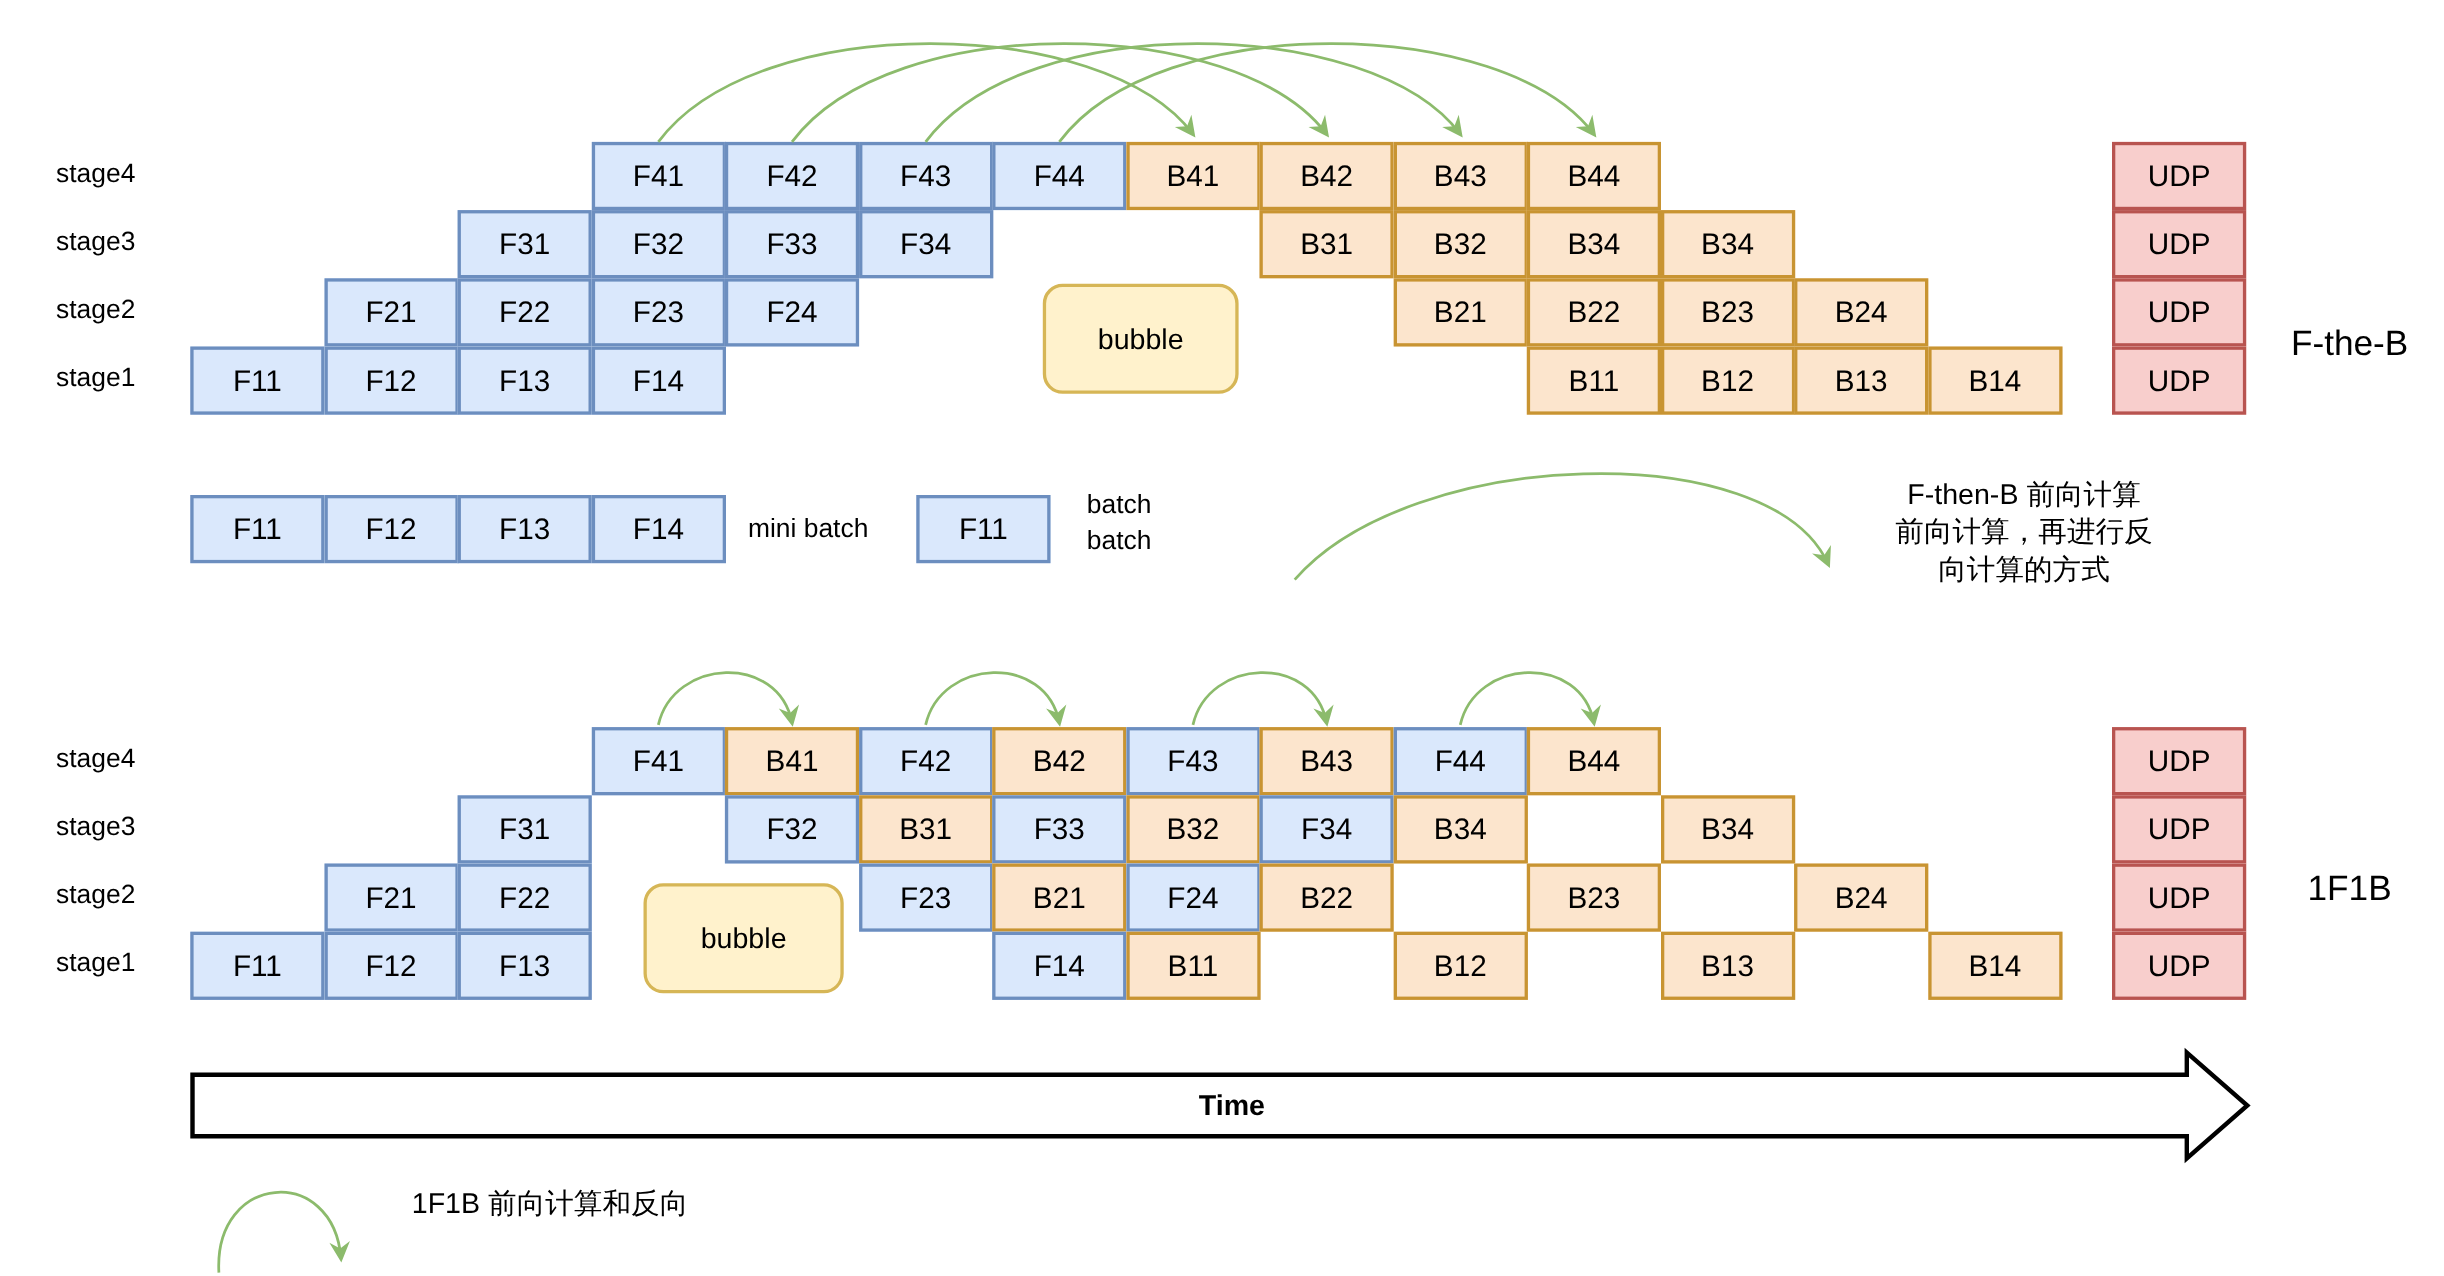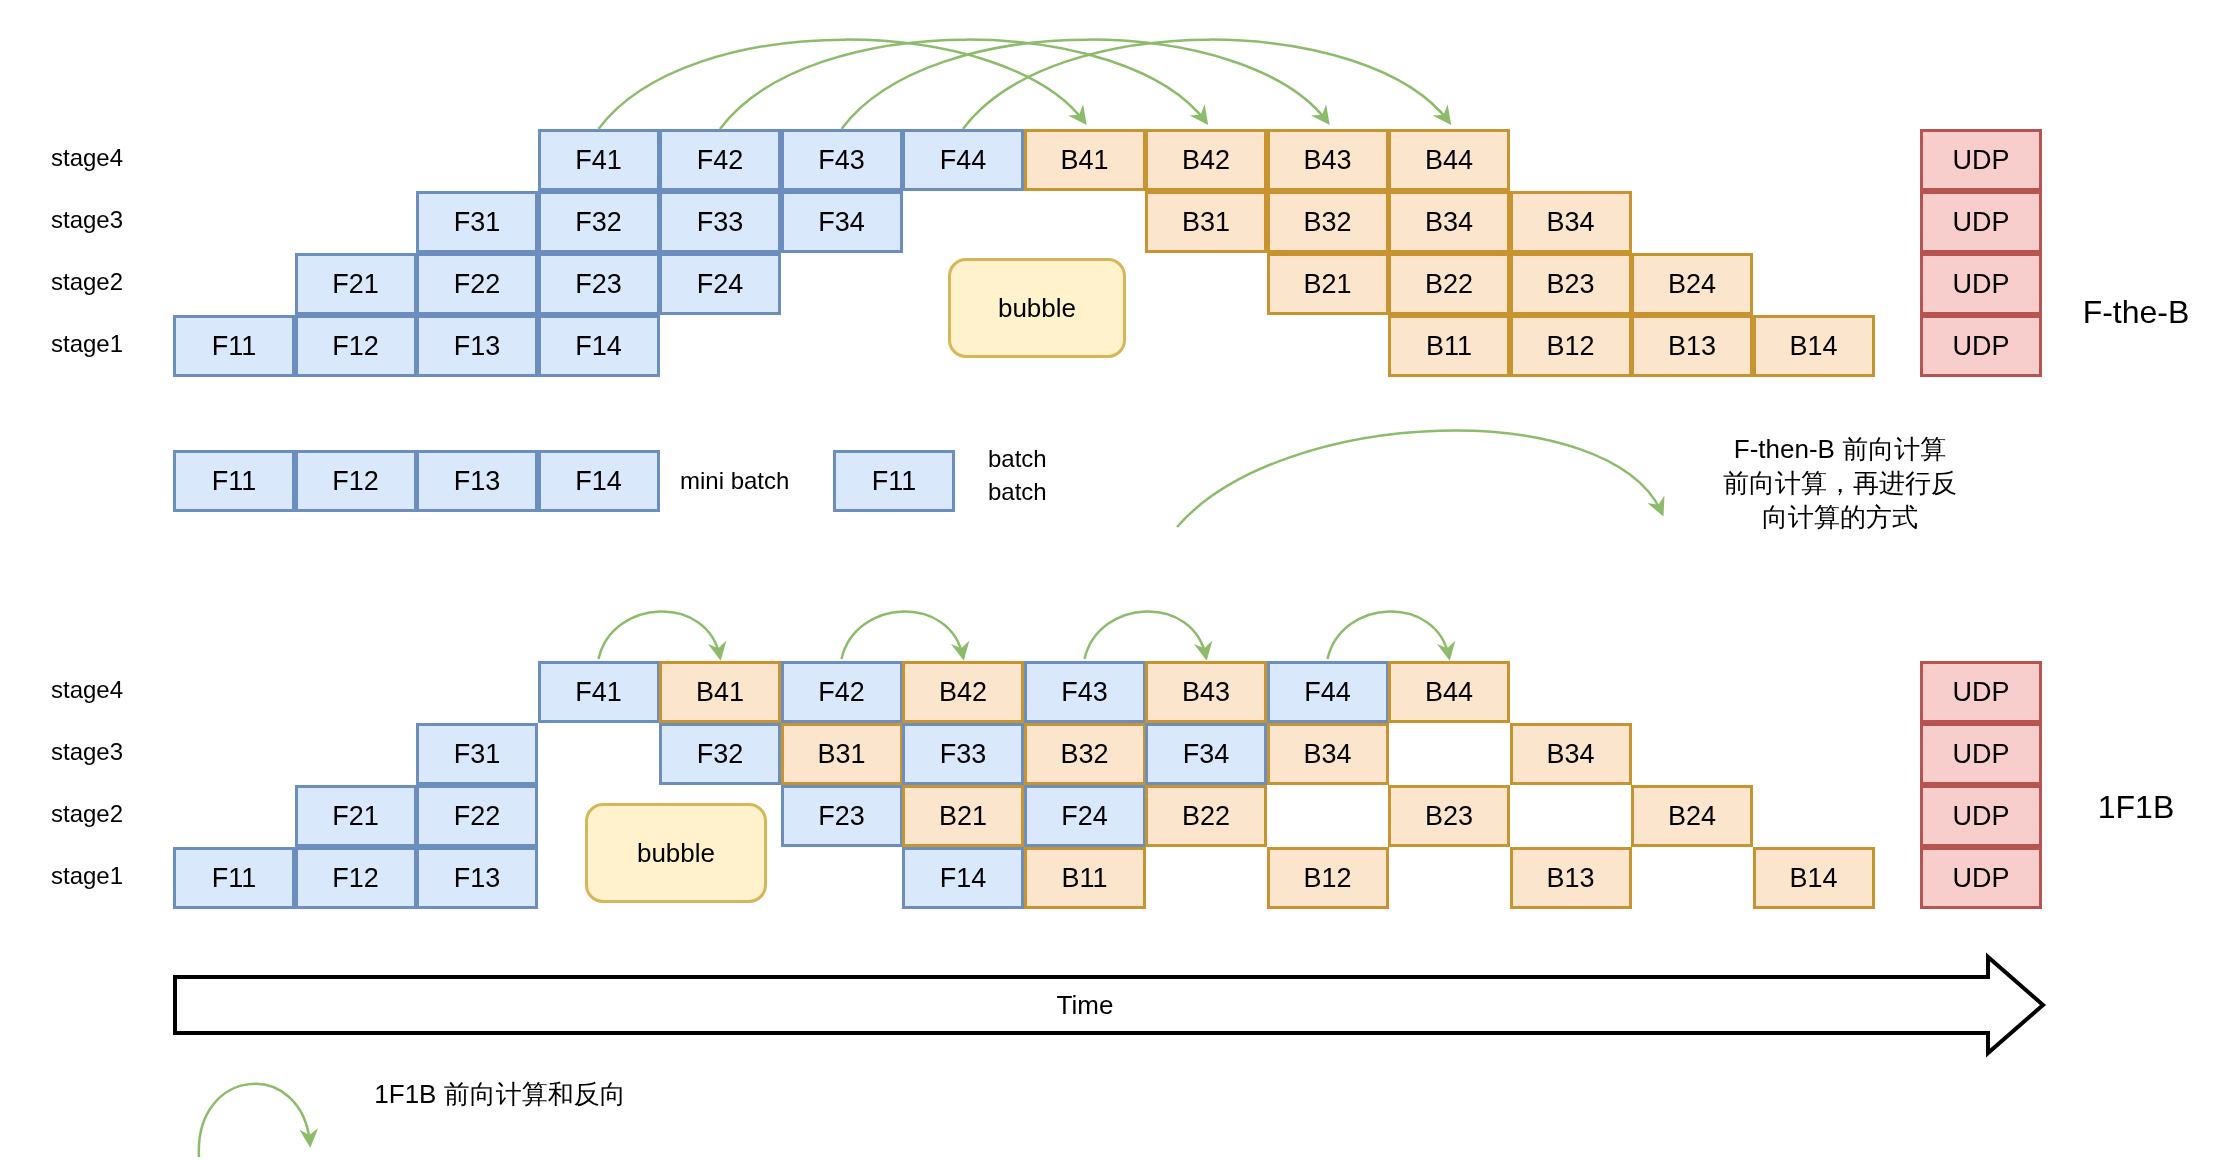--- a/index.html
+++ b/index.html
@@ -9,21 +9,21 @@
         font-size:27px;line-height:1;}
   .stage-label{position:absolute;width:110px;text-align:center;font-size:24px;}
   .side-label{position:absolute;left:2050px;width:172px;text-align:center;font-size:32px;}
   .bubble{position:absolute;box-sizing:border-box;border-radius:18px;display:flex;align-items:center;
           justify-content:center;font-size:26px;margin-left:32px;}
   .note{position:absolute;font-size:26px;}
   #annotation-right{left:1690px;top:432px;width:300px;text-align:center;line-height:34px;}
   #legend-note{left:350px;top:1076px;width:300px;text-align:center;line-height:37px;}
   #mini-batch-label{left:680px;top:467px;font-size:24px;}
   #micro-batch-label{left:988px;top:442px;font-size:24px;line-height:33px;}
-  #time-label{left:1020px;top:990px;width:130px;text-align:center;font-size:26px;}
+  #time-label{left:1020px;top:990px;width:130px;text-align:right;font-size:26px;font-weight:bold;}
   svg{position:absolute;left:0;top:0;pointer-events:none;}
 </style>
 </head>
 <body>
 
 <div id="canvas">
 
   <div id="cells-layer">
       <div class="stage-label" style="left: 32px; top: 144px;">stage4</div>
       <div class="cell" style="left: 537.5px; top: 129px; width: 122px; height: 62px; background: rgb(218, 232, 252); border: 3px solid rgb(108, 142, 191);">F41</div>

